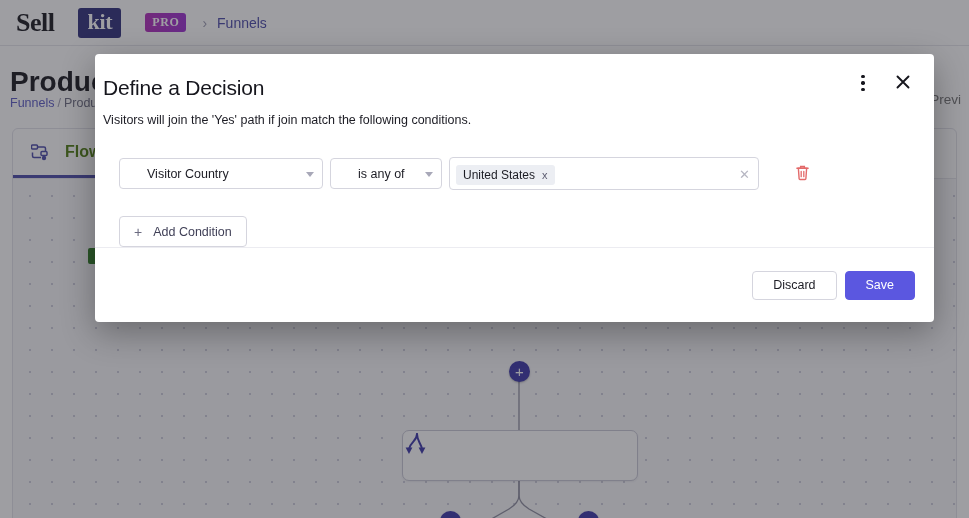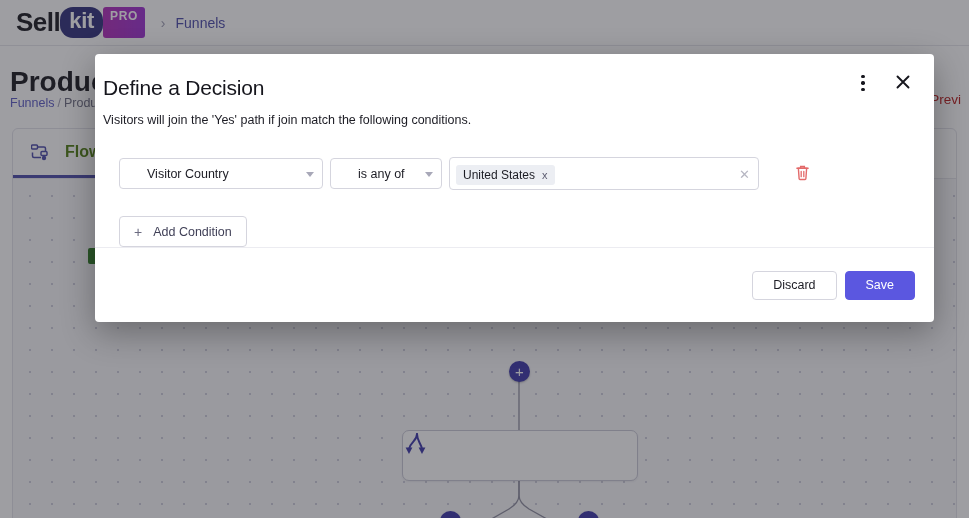--- a/index.html
+++ b/index.html
@@ -12,25 +12,25 @@
   #root { position: relative; width: 969px; height: 518px; overflow: hidden; }
 
   
   #app-bg { position: absolute; inset: 0; background: #ffffff; }
 
   .topbar {
     position: absolute; top: 0; left: 0; width: 969px; height: 46px;
     background: #ffffff; border-bottom: 1px solid #e6e6ec;
     display: flex; align-items: center; padding-left: 16px;
   }
-  .logo-wrap { display: flex; gap: 0; }
+  .logo-wrap { display: flex; align-items: center; gap: 24px; font-family: Liberation Serif, serif; }
   .logo-sell { font-size: 26px; font-weight: bold; color: #16161d; letter-spacing: -0.5px; }
   .logo-kit {
     background: #2f2f7a; color: #ffffff; font-size: 22px; font-weight: bold;
-    border-radius: 13px; padding: 1px 9px 3px 9px; letter-spacing: -0.3px;
+    border-radius: 3px; padding: 1px 9px 3px 9px; letter-spacing: -0.3px;
   }
   .logo-pro {
     background: linear-gradient(90deg, #b02bb8 0%, #9b2fd0 100%);
     color: #ffffff; font-size: 12px; font-weight: bold;
     border-radius: 3px; padding: 2px 7px; letter-spacing: 0.6px;
   }
   .bc-sep { color: #9a9ab0; font-size: 14px; margin: 0 10px 0 16px; }
   .bc-link { color: #4a49a8; font-size: 14px; text-decoration: none; }
 
   .page-title {
@@ -41,21 +41,21 @@
   .crumbs {
     position: absolute; left: 10px; top: 96px;
     font-size: 12.5px; color: #6b6b80; white-space: nowrap;
   }
   .crumbs a { color: #5a59c4; text-decoration: none; }
   .crumbs .slash { color: #9a9ab0; margin: 0 3px; }
 
   .preview-btn {
     position: absolute; right: 8px; top: 92px;
     display: flex; align-items: center; gap: 6px;
-    font-size: 13.5px; color: #b91c1c; white-space: nowrap;
+    font-size: 13.5px; color: #737373; white-space: nowrap;
   }
   .prev-ico { width: 13px; height: 13px; border: 1.6px solid #3f3f56; border-radius: 50%; flex: none; }
 
   .panel {
     position: absolute; left: 12px; top: 128px;
     width: 945px; height: 400px;
     border: 1px solid #e2e2ea; border-radius: 6px;
     background: #ffffff; overflow: hidden;
   }
   .tabbar { height: 50px; border-bottom: 1px solid #e6e6ec; display: flex; align-items: stretch; }

